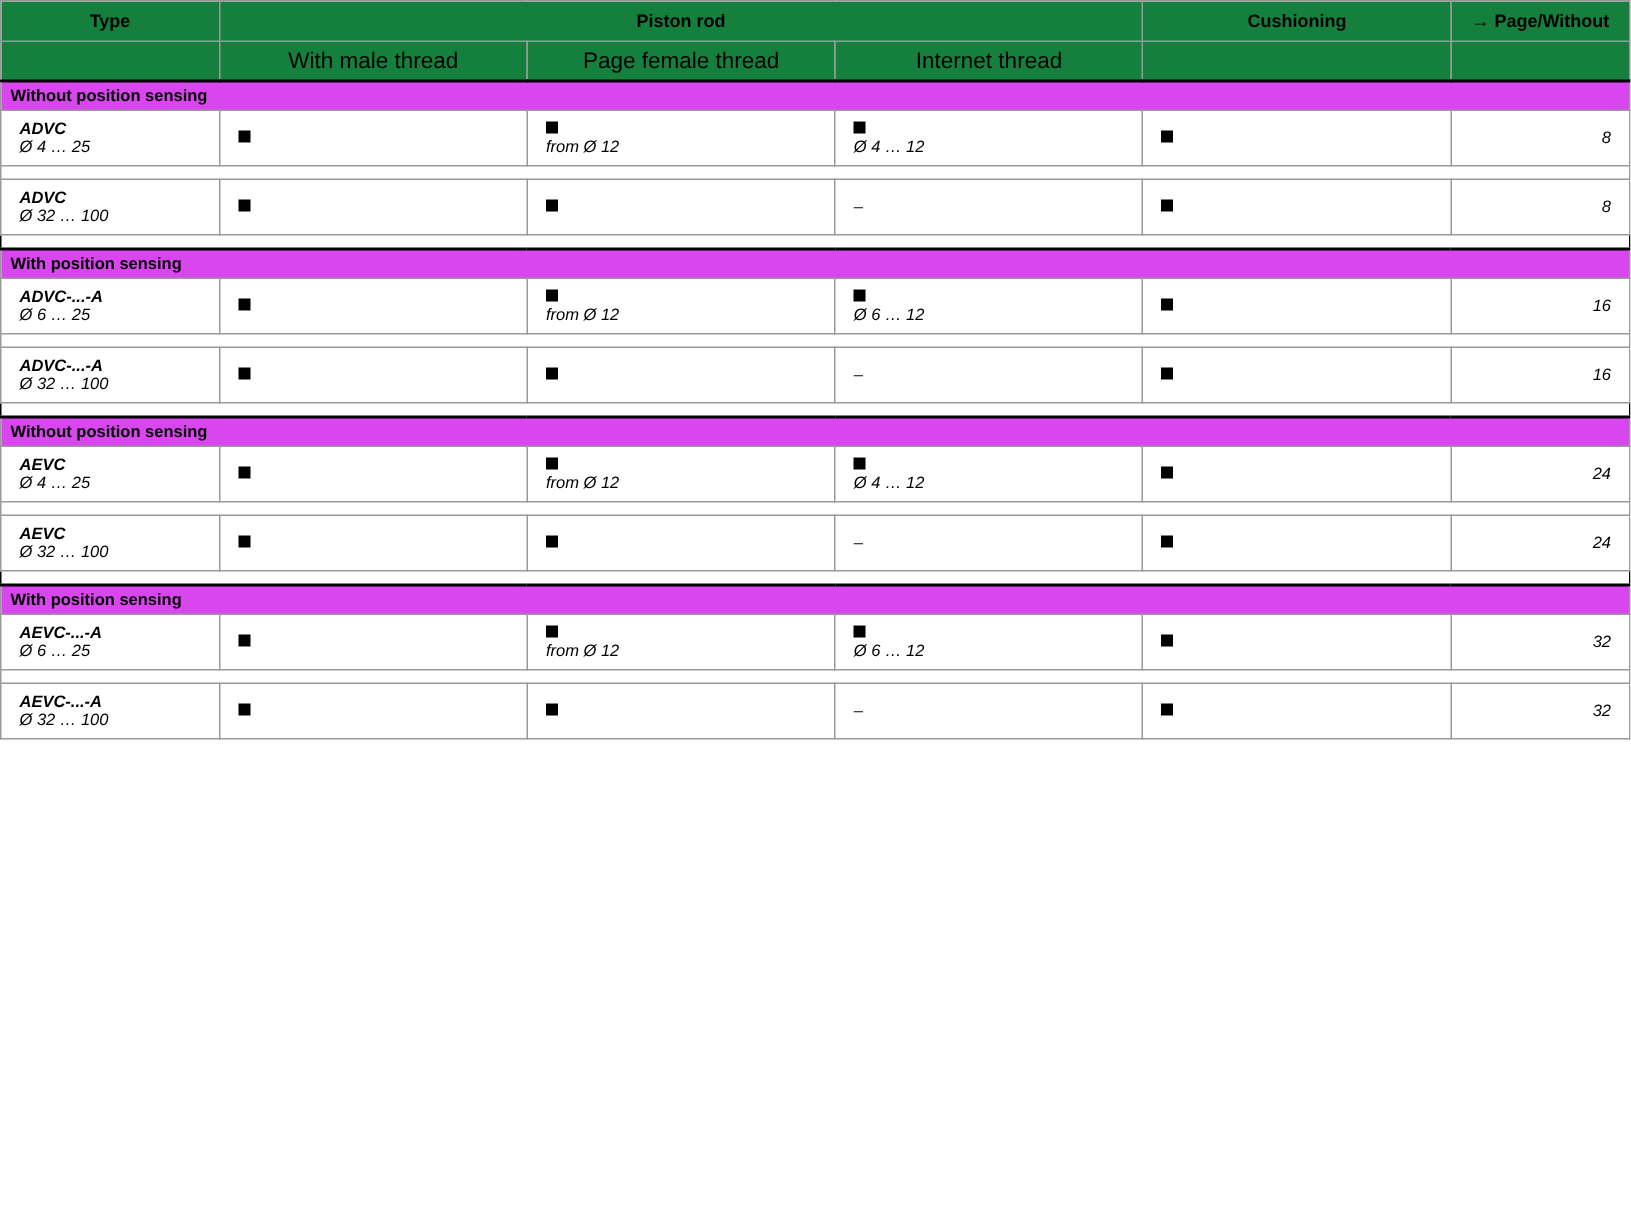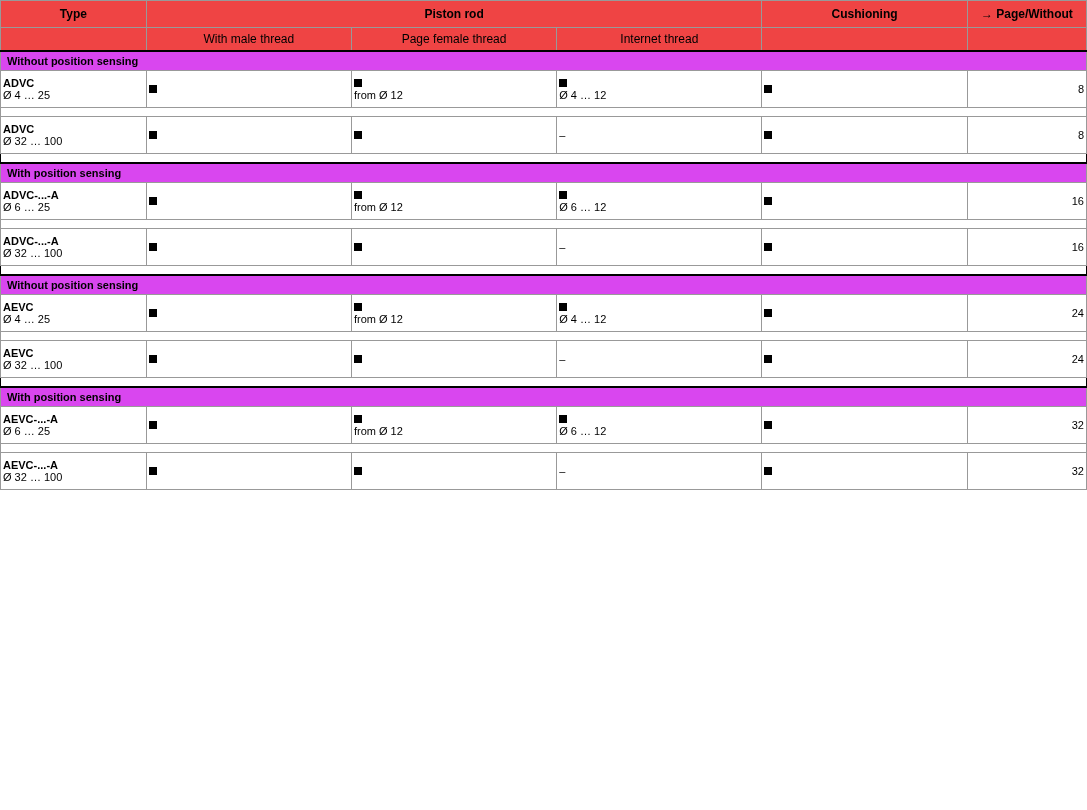--- a/index.html
+++ b/index.html
@@ -18,21 +18,21 @@
       width: 100%;
       border-collapse: collapse;
       border: 1px solid #000;
     }
     th, td {
       border: 1px solid #999;
       padding: 4px 6px;
       vertical-align: top;
     }
     thead tr th {
-      background: #ef4444;
+      background: #15803d;
       font-weight: bold;
       font-size: 11px;
     }
     .col-type { width: 110px; }
     .col-male { width: 155px; }
     .col-female { width: 155px; }
     .col-nothread { width: 155px; }
     .col-cushion { width: 155px; }
     .col-page { width: 90px; }
     .section-header td {
@@ -59,35 +59,36 @@
     .page-num {
       font-size: 11px;
       text-align: right;
     }
     td.center-cell {
       text-align: left;
       vertical-align: middle;
     }
     .data-row td {
       vertical-align: middle;
-      padding: 6px 2px;
+      padding: 6px 12px;
+      font-style: italic;
     }
     .type-name {
       font-weight: bold;
     }
     .type-range {
       font-weight: normal;
     }
     .main-header th {
       font-size: 12px;
       padding: 6px 6px;
       vertical-align: middle;
     }
     .sub-col-header th {
-      font-size: 12px;
+      font-size: 15px;
       padding: 4px 6px;
       font-weight: normal;
     }
   </style>
 </head>
 <body>
 
 <div class="table-wrapper">
   <table>
     <thead>

